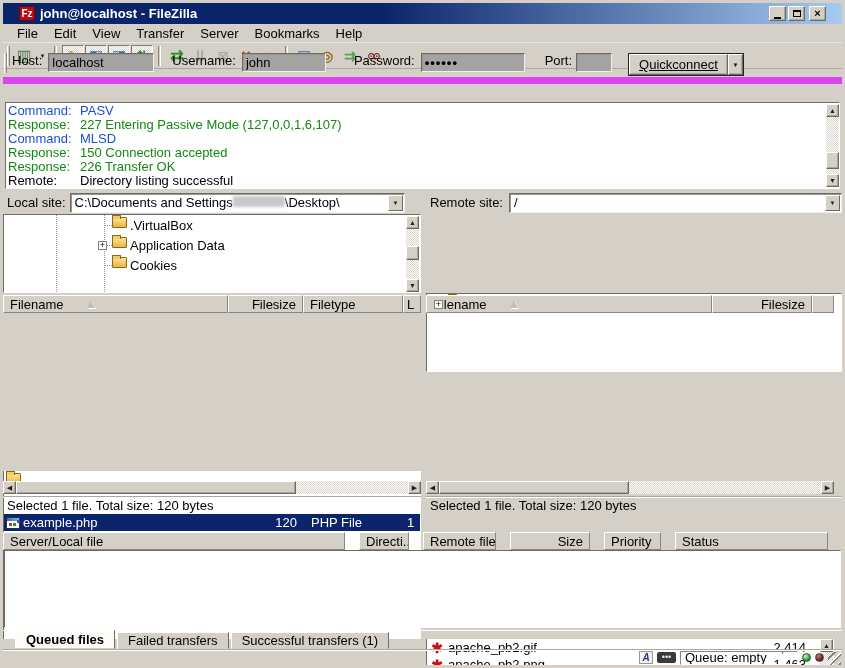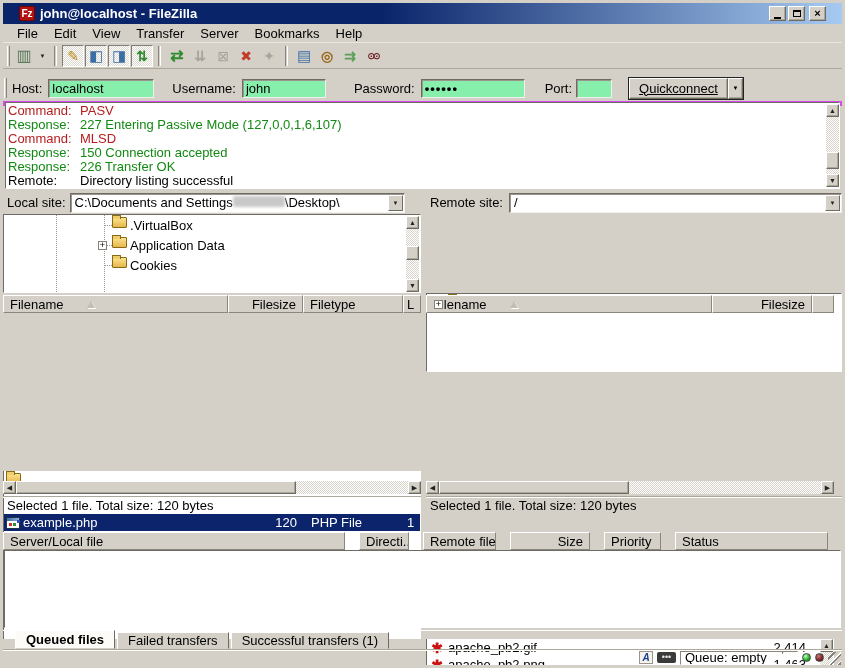--- a/index.html
+++ b/index.html
@@ -41,35 +41,35 @@
   .tb-procq::before{content:"⇊";color:#9aa89a;font-weight:bold;}
   .tb-cancel::before{content:"⊠";color:#a09c94;}
   .tb-disconnect::before{content:"✖";color:#c03a2a;}
   .tb-reconnect::before{content:"✦";color:#a8a49c;}
   .tb-filter::before{content:"▤";color:#3b6ea5;font-size:15px;}
   .tb-compare::before{content:"◎";color:#9a6a1a;font-weight:bold;}
   .tb-sync::before{content:"⇉";color:#5aa05a;font-weight:bold;}
   .tb-find::before{content:"⊙⊙";color:#6a1a1a;font-size:9px;letter-spacing:-2px;font-weight:bold;}
   .tb.disabled::before{color:#a8a49c;}
   
-  #qcbar{left:0;top:72px;width:839px;height:31px;display:flex;align-items:center;border-bottom:5px solid #d946ef;}
+  #qcbar{left:0;top:50px;width:839px;height:31px;display:flex;align-items:flex-start;border-bottom:7px solid #d946ef;}
   #qcbar label{white-space:nowrap;}
-  .tfield{height:19px;border:1px solid;border-color:#6e6a64 #f2f0ea #f2f0ea #6e6a64;box-shadow:inset 1px 1px 0 #9a968e;background:#86efac;font:13px "Liberation Sans",sans-serif;padding:0 3px;outline:none;}
+  .tfield{height:19px;border:1px solid;border-color:#6e6a64 #f2f0ea #f2f0ea #6e6a64;box-shadow:inset 1px 1px 0 #9a968e;background:#a3a3a3;font:13px "Liberation Sans",sans-serif;padding:0 3px;outline:none;}
   #qc-host{width:106px;margin:0 6px 0 6px;}
   #qc-user{width:84px;margin:0 6px;}
   #qc-pass{width:104px;margin:0 6px;font-weight:bold;letter-spacing:1px;}
   #qc-port{width:36px;margin:0 6px 0 4px;}
   .qc-btnwrap{display:flex;border:1px solid #222;margin-left:10px;}
   .qc-btn{height:21px;padding:0 9px;font:13px "Liberation Sans",sans-serif;text-decoration:underline;cursor:default;}
   .qc-btn-dd{width:15px;height:21px;display:flex;align-items:center;justify-content:center;font-size:6px;}
   
   #log{left:2px;top:99px;width:835px;height:87px;background:#fff;border:1px solid;border-color:#6e6a64 #fff #fff #6e6a64;padding:1px 16px 1px 2px;overflow:hidden;}
   .logline{display:flex;height:14px;line-height:14px;white-space:nowrap;}
   .loglabel{width:72px;flex:none;}
-  .log-command{color:#b91c1c;}
+  .log-command{color:#1d4ed8;}
   .log-response{color:#128912;}
   .log-status{color:#000;}
   
   .vsb,.hsb{background:#ecebe5;background-image:repeating-conic-gradient(#ffffff 0 25%,#d8d4cc 0 50%);background-size:2px 2px;}
   .sb-btn{position:absolute;width:13px;height:13px;background:#d4d0c8;border:1px solid;border-color:#fff #6e6a64 #6e6a64 #fff;box-shadow:inset -1px -1px 0 #aca899;font-size:7px;line-height:11px;text-align:center;color:#222;}
   .sb-thumb{position:absolute;background:#d4d0c8;border:1px solid;border-color:#fff #6e6a64 #6e6a64 #fff;box-shadow:inset -1px -1px 0 #aca899;}
   
   .site-row{height:21px;display:flex;align-items:center;}
   .combo{position:relative;height:20px;background:#fff;border:1px solid;border-color:#6e6a64 #f2f0ea #f2f0ea #6e6a64;box-shadow:inset 1px 1px 0 #9a968e;display:flex;align-items:center;padding:0 18px 0 4px;white-space:nowrap;overflow:hidden;}
   .combo-dd{position:absolute;right:1px;top:1px;bottom:1px;width:15px;background:#d4d0c8;border:1px solid;border-color:#fff #6e6a64 #6e6a64 #fff;display:flex;align-items:center;justify-content:center;font-size:6px;color:#222;}

